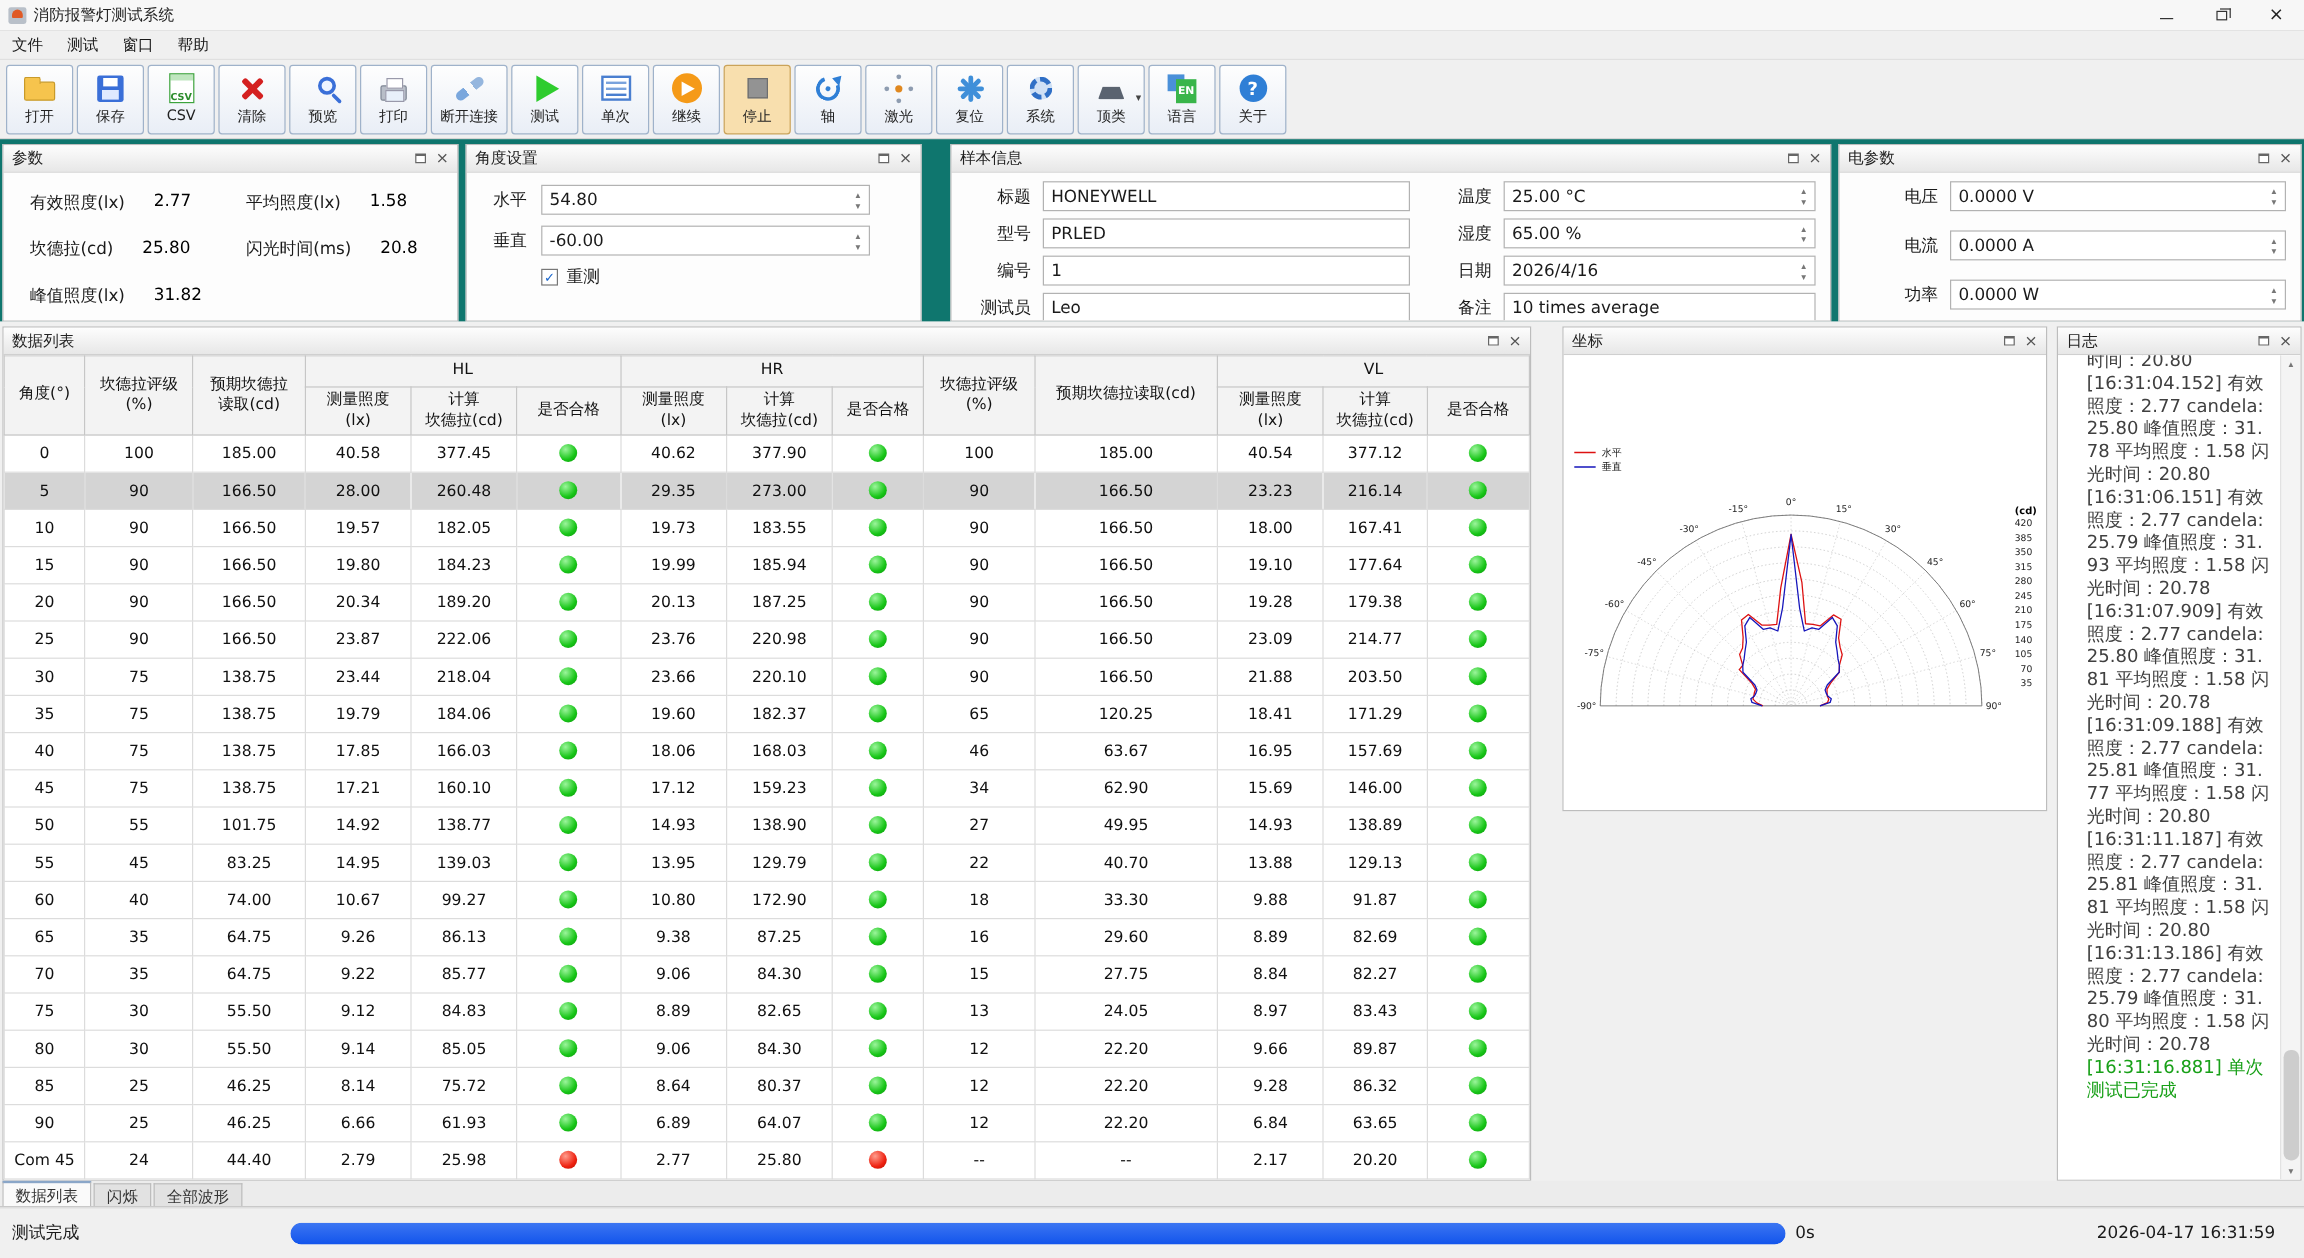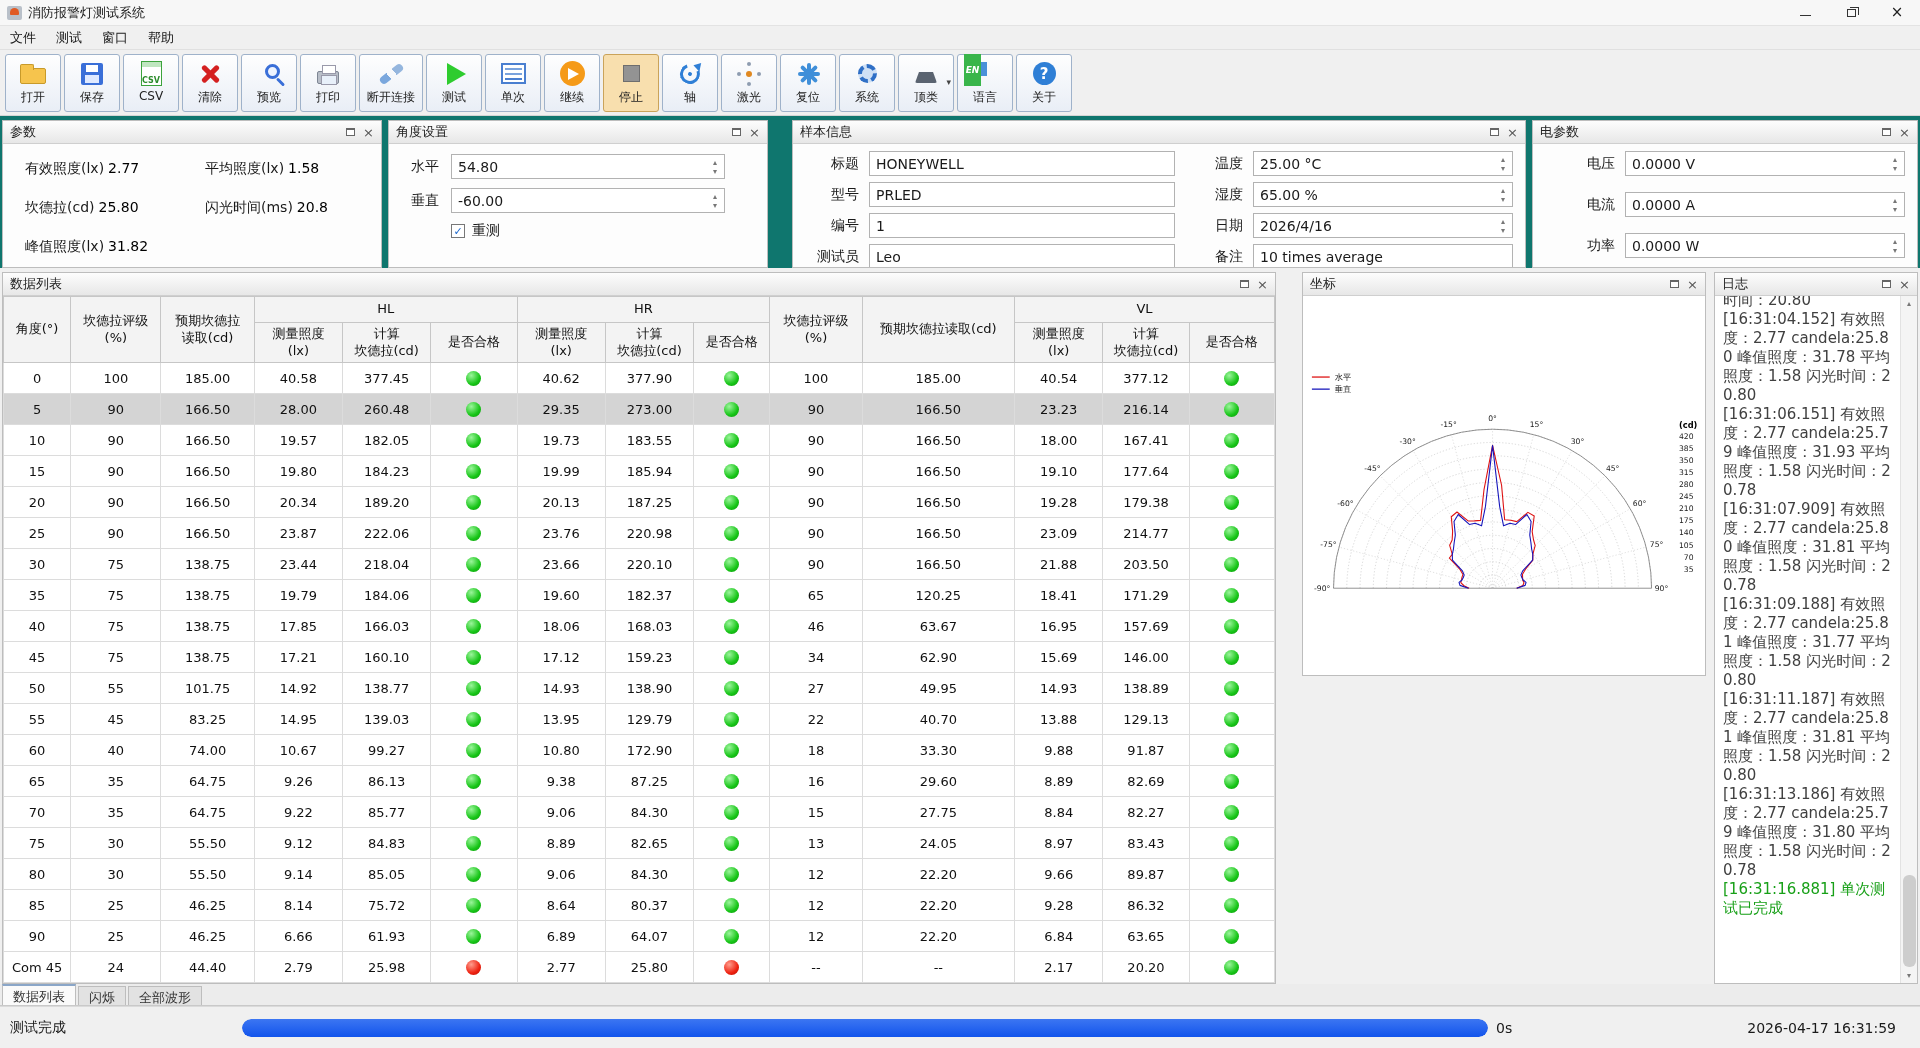--- a/index.html
+++ b/index.html
@@ -56,39 +56,39 @@
 .i-axis:before{content:"";position:absolute;left:5px;top:5px;width:4px;height:4px;border-radius:50%;background:#2f7fd6;}
 .i-axis:after{content:"";position:absolute;top:-6px;right:-2px;border-left:8px solid #2f7fd6;border-top:4px solid transparent;border-bottom:4px solid transparent;transform:rotate(50deg);}
 .i-laser{width:6px;height:6px;border-radius:50%;background:#e08820;box-shadow:0 -10px 0 -1px #8e9cb0,0 10px 0 -1px #8e9cb0,-10px 0 0 -1px #8e9cb0,10px 0 0 -1px #8e9cb0;}
 .i-reset{position:relative;width:22px;height:22px;}
 .i-reset span{position:absolute;left:9.5px;top:0;width:4px;height:22px;background:#3f8fd9;border-radius:2px;}
 .i-reset .r2{transform:rotate(90deg);}.i-reset .r3{transform:rotate(45deg);}.i-reset .r4{transform:rotate(-45deg);}
 .i-gear{width:19px;height:19px;border:4px dashed #2f6fc6;border-radius:50%;background:#cfe0f5;}
 .i-toptype{width:22px;height:11px;background:#5a6370;clip-path:polygon(18% 0,82% 0,100% 100%,0 100%);margin-top:8px;border-radius:2px;}
 .i-lang{width:24px;height:24px;position:relative;}
 .i-lang .b1{position:absolute;left:0;top:0;width:14px;height:14px;background:#4a90d9;}
-.i-lang .b2{position:absolute;right:16px;bottom:0;width:17px;height:32px;background:#39b54a;color:#fff;font-size:9px;font-weight:bold;display:flex;align-items:center;justify-content:center;font-style:italic;}
+.i-lang .b2{position:absolute;right:0;bottom:0;width:17px;height:20px;background:#39b54a;color:#fff;font-size:9px;font-weight:bold;display:flex;align-items:center;justify-content:center;}
 .i-about{width:23px;height:23px;border-radius:50%;background:#2f7fd6;color:#fff;font-weight:bold;font-size:15px;display:flex;align-items:center;justify-content:center;}
 
 
 .panel{background:#fdfdfd;border:1px solid #bdbdbd;display:flex;flex-direction:column;overflow:hidden;}
 .panel-title{height:23px;flex:0 0 23px;display:flex;align-items:center;padding:0 7px;background:linear-gradient(#fdfdfd,#e7e7e7);border-bottom:1px solid #cfcfcf;font-size:13px;color:#222;}
 .panel-btns{margin-left:auto;display:flex;gap:8px;align-items:center;}
 .pbtn{display:flex;align-items:center;justify-content:center;color:#555;font-size:13px;line-height:13px;}
 .pbtn-float{width:9px;height:8px;border:1px solid #666;border-top-width:2px;background:#fff;}
 .panel-body{flex:1;position:relative;background:#fdfdfd;overflow:hidden;}
 
 
 .toprow{height:152px;flex:0 0 auto;display:flex;gap:6px;padding:4px 2px 0 2px;background:#0f766e;}
 .p-params{flex:0 0 380px;}
 .p-angle{flex:0 0 380px;}
 .p-sample{flex:1;margin-left:18px;}
 .p-elec{flex:0 0 386px;}
 .params-grid{display:grid;grid-template-columns:180px 1fr;padding:16px 22px 0;row-gap:21px;}
-.pfield{display:flex;gap:4px;white-space:nowrap;}
+.pfield{display:flex;gap:24px;white-space:nowrap;}
 .plabel{color:#1a1a1a;}
 .pvalue{color:#000;}
 .angle-body{padding:10px 14px 0;display:flex;flex-direction:column;gap:9px;}
 .angle-row{display:flex;align-items:center;gap:12px;}
 .alabel{width:36px;text-align:right;}
 .sinput{height:25px;border:1px solid #b2b2b2;background:#fff;padding:0 6px;display:flex;align-items:center;font-size:14px;position:relative;}
 .sinput .sval{flex:1;white-space:nowrap;overflow:hidden;}
 .sinput.has-spin{padding-right:20px;}
 .arrows{position:absolute;right:1px;top:1px;bottom:1px;width:16px;display:flex;flex-direction:column;justify-content:center;color:#777;}
 .ar{font-size:8px;line-height:9px;text-align:center;}
@@ -118,21 +118,21 @@
 .dot.green{background:radial-gradient(circle at 35% 30%,#9bf59b,#17c517 60%,#0e930e);}
 .dot.red{background:radial-gradient(circle at 35% 30%,#ff9d8d,#ee2211 60%,#b31000);}
 
 
 .chart-body{background:#fff;}
 .chart-body svg{display:block;width:100%;height:100%;}
 
 
 .log-body-wrap{background:#fff;}
 .log-body{position:absolute;left:0;top:0;right:17px;bottom:0;padding:2px 8px 2px 8px;font-size:15px;line-height:19px;color:#404040;overflow:hidden;}
-.log-line{word-break:break-all;}
+.log-line{word-break:break-all;margin-left:16px;}
 .log-line:first-child{margin-top:-7px;}
 .log-line.green{color:#18a018;}
 .scrollbar{position:absolute;right:0;top:0;bottom:0;width:17px;background:#f4f4f4;border-left:1px solid #e2e2e2;display:flex;flex-direction:column;align-items:center;font-size:8px;color:#777;}
 .sb-up,.sb-down{height:15px;display:flex;align-items:center;}
 .sb-down{margin-top:auto;}
 .sb-thumb{position:absolute;bottom:16px;left:2px;width:13px;height:92px;background:#cdcdcd;border-radius:6px;}
 
 
 .doctabs{height:22px;flex:0 0 auto;display:flex;align-items:stretch;padding-left:2px;background:#ececec;border-bottom:1px solid #c9c9c9;}
 .dtab{padding:2px 10px 0;font-size:13px;border:1px solid #bdbdbd;border-bottom:none;background:#e2e2e2;margin-right:2px;margin-top:2px;color:#333;}

